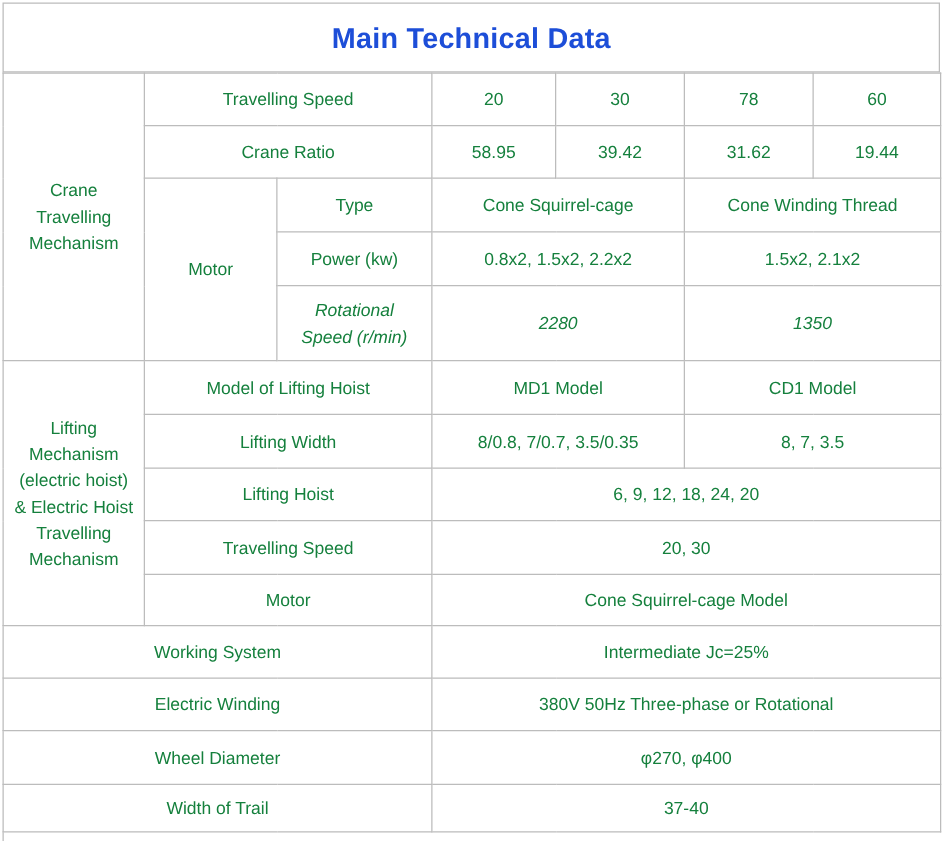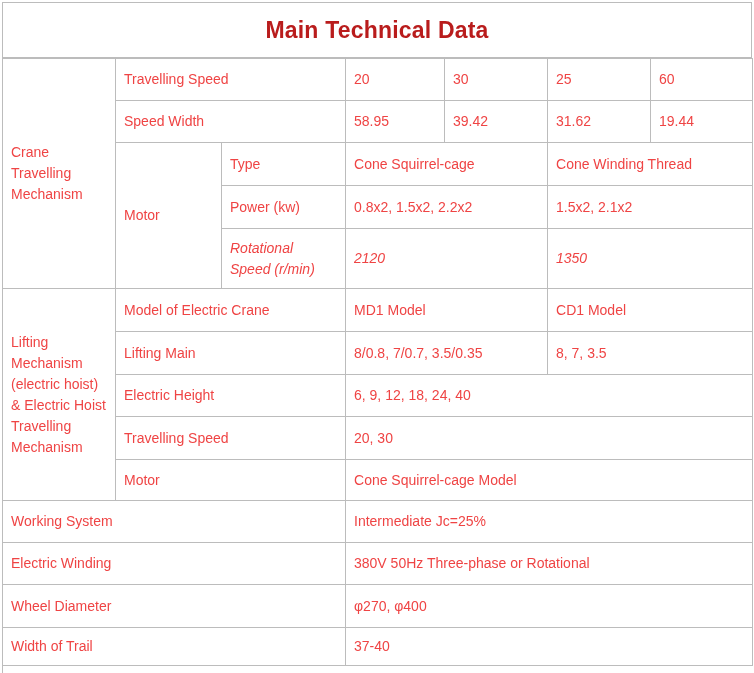--- a/index.html
+++ b/index.html
@@ -20,33 +20,34 @@
     width: 750px;
     height: 56px;
     border: 1px solid #bcbcbc;
     display: flex;
     align-items: center;
     justify-content: center;
   }
   .title-text {
     font-size: 23px;
     font-weight: bold;
-    color: #b91c1c;
+    color: #1d4ed8;
     letter-spacing: 0.2px;
   }
   table.spec {
     border-collapse: collapse;
     table-layout: fixed;
     width: 750px;
   }
   table.spec td {
     border: 1px solid #bcbcbc;
+    text-align: center;
     vertical-align: middle;
     font-size: 14px;
-    color: #ef4444;
+    color: #15803d;
     line-height: 21px;
     padding: 3px 8px;
     box-sizing: border-box;
     overflow: hidden;
     word-wrap: break-word;
   }
   td.section-label { padding: 3px 16px; }
   td.sub-label    { padding: 3px 12px; }
   tr.h42 { height: 42px; }
   tr.h43 { height: 43px; }
@@ -79,61 +80,61 @@
       <col style="width:103px">
       <col style="width:102px">
     </colgroup>
     <tbody>
 
       <tr class="h42">
         <td rowspan="5" class="section-label">Crane Travelling Mechanism</td>
         <td colspan="2">Travelling Speed</td>
         <td>20</td>
         <td>30</td>
-        <td>25</td>
+        <td>78</td>
         <td>60</td>
       </tr>
       <tr class="h42">
-        <td colspan="2">Speed Width</td>
+        <td colspan="2">Crane Ratio</td>
         <td>58.95</td>
         <td>39.42</td>
         <td>31.62</td>
         <td>19.44</td>
       </tr>
       <tr class="h43">
         <td rowspan="3">Motor</td>
         <td class="sub-label">Type</td>
         <td colspan="2">Cone Squirrel-cage</td>
         <td colspan="2">Cone Winding Thread</td>
       </tr>
       <tr class="h43">
         <td class="sub-label">Power (kw)</td>
         <td colspan="2">0.8x2, 1.5x2, 2.2x2</td>
         <td colspan="2">1.5x2, 2.1x2</td>
       </tr>
       <tr class="h60">
         <td class="sub-label">Rotational Speed (r/min)</td>
-        <td colspan="2">2120</td>
+        <td colspan="2">2280</td>
         <td colspan="2">1350</td>
       </tr>
 
       <tr class="h43">
         <td rowspan="5" class="section-label">Lifting Mechanism (electric hoist) &amp; Electric Hoist Travelling Mechanism</td>
-        <td colspan="2">Model of Electric Crane</td>
+        <td colspan="2">Model of Lifting Hoist</td>
         <td colspan="2">MD1 Model</td>
         <td colspan="2">CD1 Model</td>
       </tr>
       <tr class="h43">
-        <td colspan="2">Lifting Main</td>
+        <td colspan="2">Lifting Width</td>
         <td colspan="2">8/0.8, 7/0.7, 3.5/0.35</td>
         <td colspan="2">8, 7, 3.5</td>
       </tr>
       <tr class="h42">
-        <td colspan="2">Electric Height</td>
-        <td colspan="4">6, 9, 12, 18, 24, 40</td>
+        <td colspan="2">Lifting Hoist</td>
+        <td colspan="4">6, 9, 12, 18, 24, 20</td>
       </tr>
       <tr class="h43">
         <td colspan="2">Travelling Speed</td>
         <td colspan="4">20, 30</td>
       </tr>
       <tr class="h41">
         <td colspan="2">Motor</td>
         <td colspan="4">Cone Squirrel-cage Model</td>
       </tr>
 

